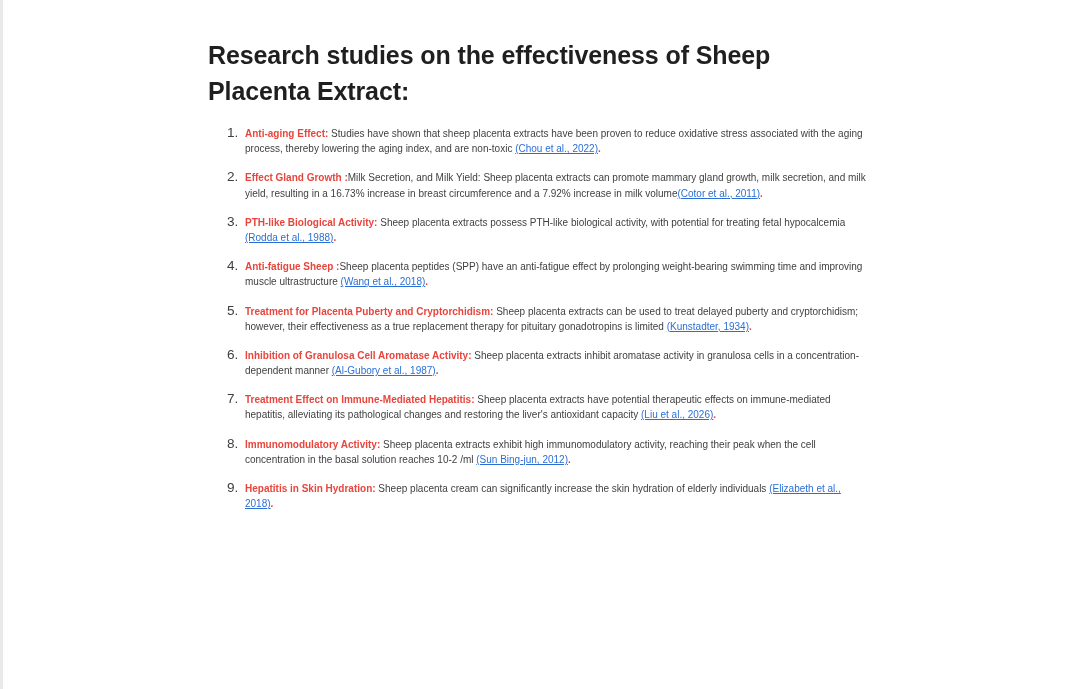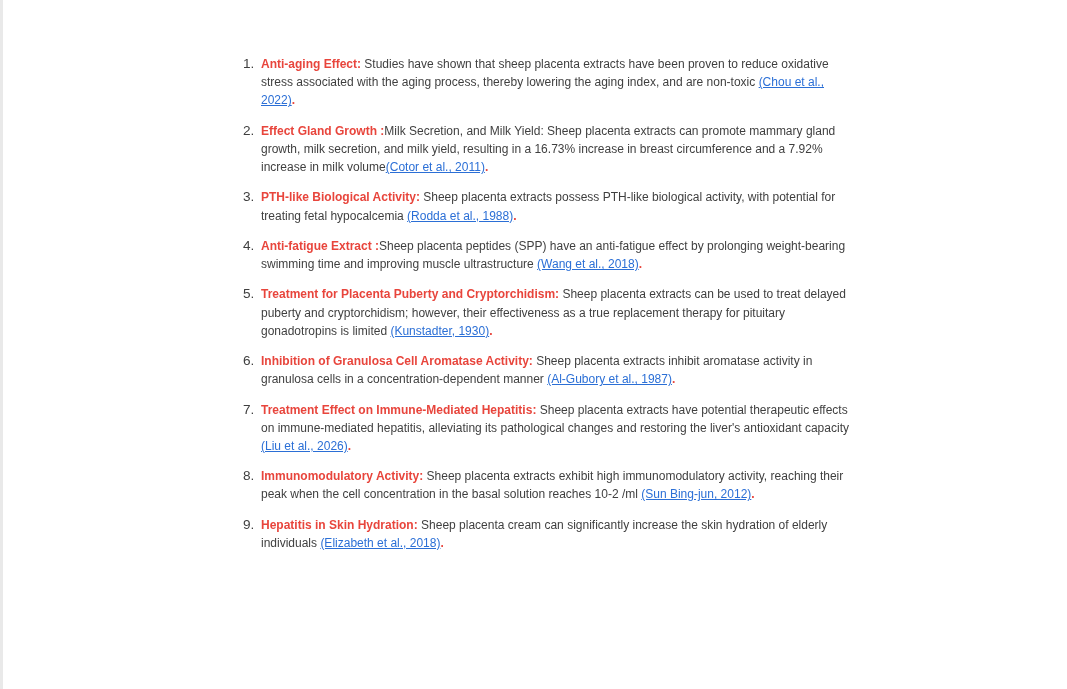--- a/index.html
+++ b/index.html
@@ -37,24 +37,24 @@
   .doc-title {
     font-size: 25px;
     font-weight: bold;
     color: #1f1f1f;
     line-height: 1.42;
     letter-spacing: -0.1px;
     margin: 0 0 14px 0;
     width: 640px;
   }
   ol.items {
-    margin: 16px;
+    margin: 0;
     padding: 0 0 0 34px;
     list-style: decimal;
-    font-size: 12px;
+    font-size: 10px;
     line-height: 1.52;
     color: #3f3f3f;
   }
   ol.items > li {
     margin-bottom: 11px;
     padding-left: 3px;
   }
   ol.items > li::marker {
     color: #3f3f3f;
     font-size: 13.6px;
@@ -72,36 +72,37 @@
     font-weight: bold;
   }
 </style>
 </head>
 <body>
 
 <div class="page">
   <div class="left-rule"></div>
 
   <div class="content">
+    <h1 class="doc-title">Research studies on the effectiveness of Sheep Placenta Extract:</h1>
 
     <ol class="items">
       <li>
         <span class="term">Anti-aging Effect</span><span class="term">:</span><span> Studies have shown that sheep placenta extracts have been proven to reduce oxidative stress associated with the aging process, thereby lowering the aging index, and are non-toxic </span><a class="cite" href="#">(Chou et al., 2022)</a><span class="tail-dot">.</span>
       </li>
       <li>
         <span class="term">Effect Gland Growth</span><span class="term"> :</span><span>Milk Secretion, and Milk Yield: Sheep placenta extracts can promote mammary gland growth, milk secretion, and milk yield, resulting in a 16.73% increase in breast circumference and a 7.92% increase in milk volume</span><a class="cite" href="#">(Cotor et al., 2011)</a><span class="tail-dot">.</span>
       </li>
       <li>
         <span class="term">PTH-like Biological Activity</span><span class="term">:</span><span> Sheep placenta extracts possess PTH-like biological activity, with potential for treating fetal hypocalcemia </span><a class="cite" href="#">(Rodda et al., 1988)</a><span class="tail-dot">.</span>
       </li>
       <li>
-        <span class="term">Anti-fatigue Extract :</span><span class="term"></span><span>Sheep placenta peptides (SPP) have an anti-fatigue effect by prolonging weight-bearing swimming time and improving muscle ultrastructure </span><a class="cite" href="#">(Wang et al., 2018)</a><span class="tail-dot">.</span>
+        <span class="term">Anti-fatigue Sheep :</span><span class="term"></span><span>Sheep placenta peptides (SPP) have an anti-fatigue effect by prolonging weight-bearing swimming time and improving muscle ultrastructure </span><a class="cite" href="#">(Wang et al., 2018)</a><span class="tail-dot">.</span>
       </li>
       <li>
-        <span class="term">Treatment for Placenta Puberty and Cryptorchidism</span><span class="term">:</span><span> Sheep placenta extracts can be used to treat delayed puberty and cryptorchidism; however, their effectiveness as a true replacement therapy for pituitary gonadotropins is limited </span><a class="cite" href="#">(Kunstadter, 1930)</a><span class="tail-dot">.</span>
+        <span class="term">Treatment for Placenta Puberty and Cryptorchidism</span><span class="term">:</span><span> Sheep placenta extracts can be used to treat delayed puberty and cryptorchidism; however, their effectiveness as a true replacement therapy for pituitary gonadotropins is limited </span><a class="cite" href="#">(Kunstadter, 1934)</a><span class="tail-dot">.</span>
       </li>
       <li>
         <span class="term">Inhibition of Granulosa Cell Aromatase Activity</span><span class="term">:</span><span> Sheep placenta extracts inhibit aromatase activity in granulosa cells in a concentration-dependent manner </span><a class="cite" href="#">(Al-Gubory et al., 1987)</a><span class="tail-dot">.</span>
       </li>
       <li>
         <span class="term"> Treatment Effect on Immune-Mediated Hepatitis</span><span class="term">:</span><span> Sheep placenta extracts have potential therapeutic effects on immune-mediated hepatitis, alleviating its pathological changes and restoring the liver's antioxidant capacity </span><a class="cite" href="#">(Liu et al., 2026)</a><span class="tail-dot">.</span>
       </li>
       <li>
         <span class="term">Immunomodulatory Activity</span><span class="term">:</span><span> Sheep placenta extracts exhibit high immunomodulatory activity, reaching their peak when the cell concentration in the basal solution reaches 10-2 /ml </span><a class="cite" href="#">(Sun Bing-jun, 2012)</a><span class="tail-dot">.</span>
       </li>

